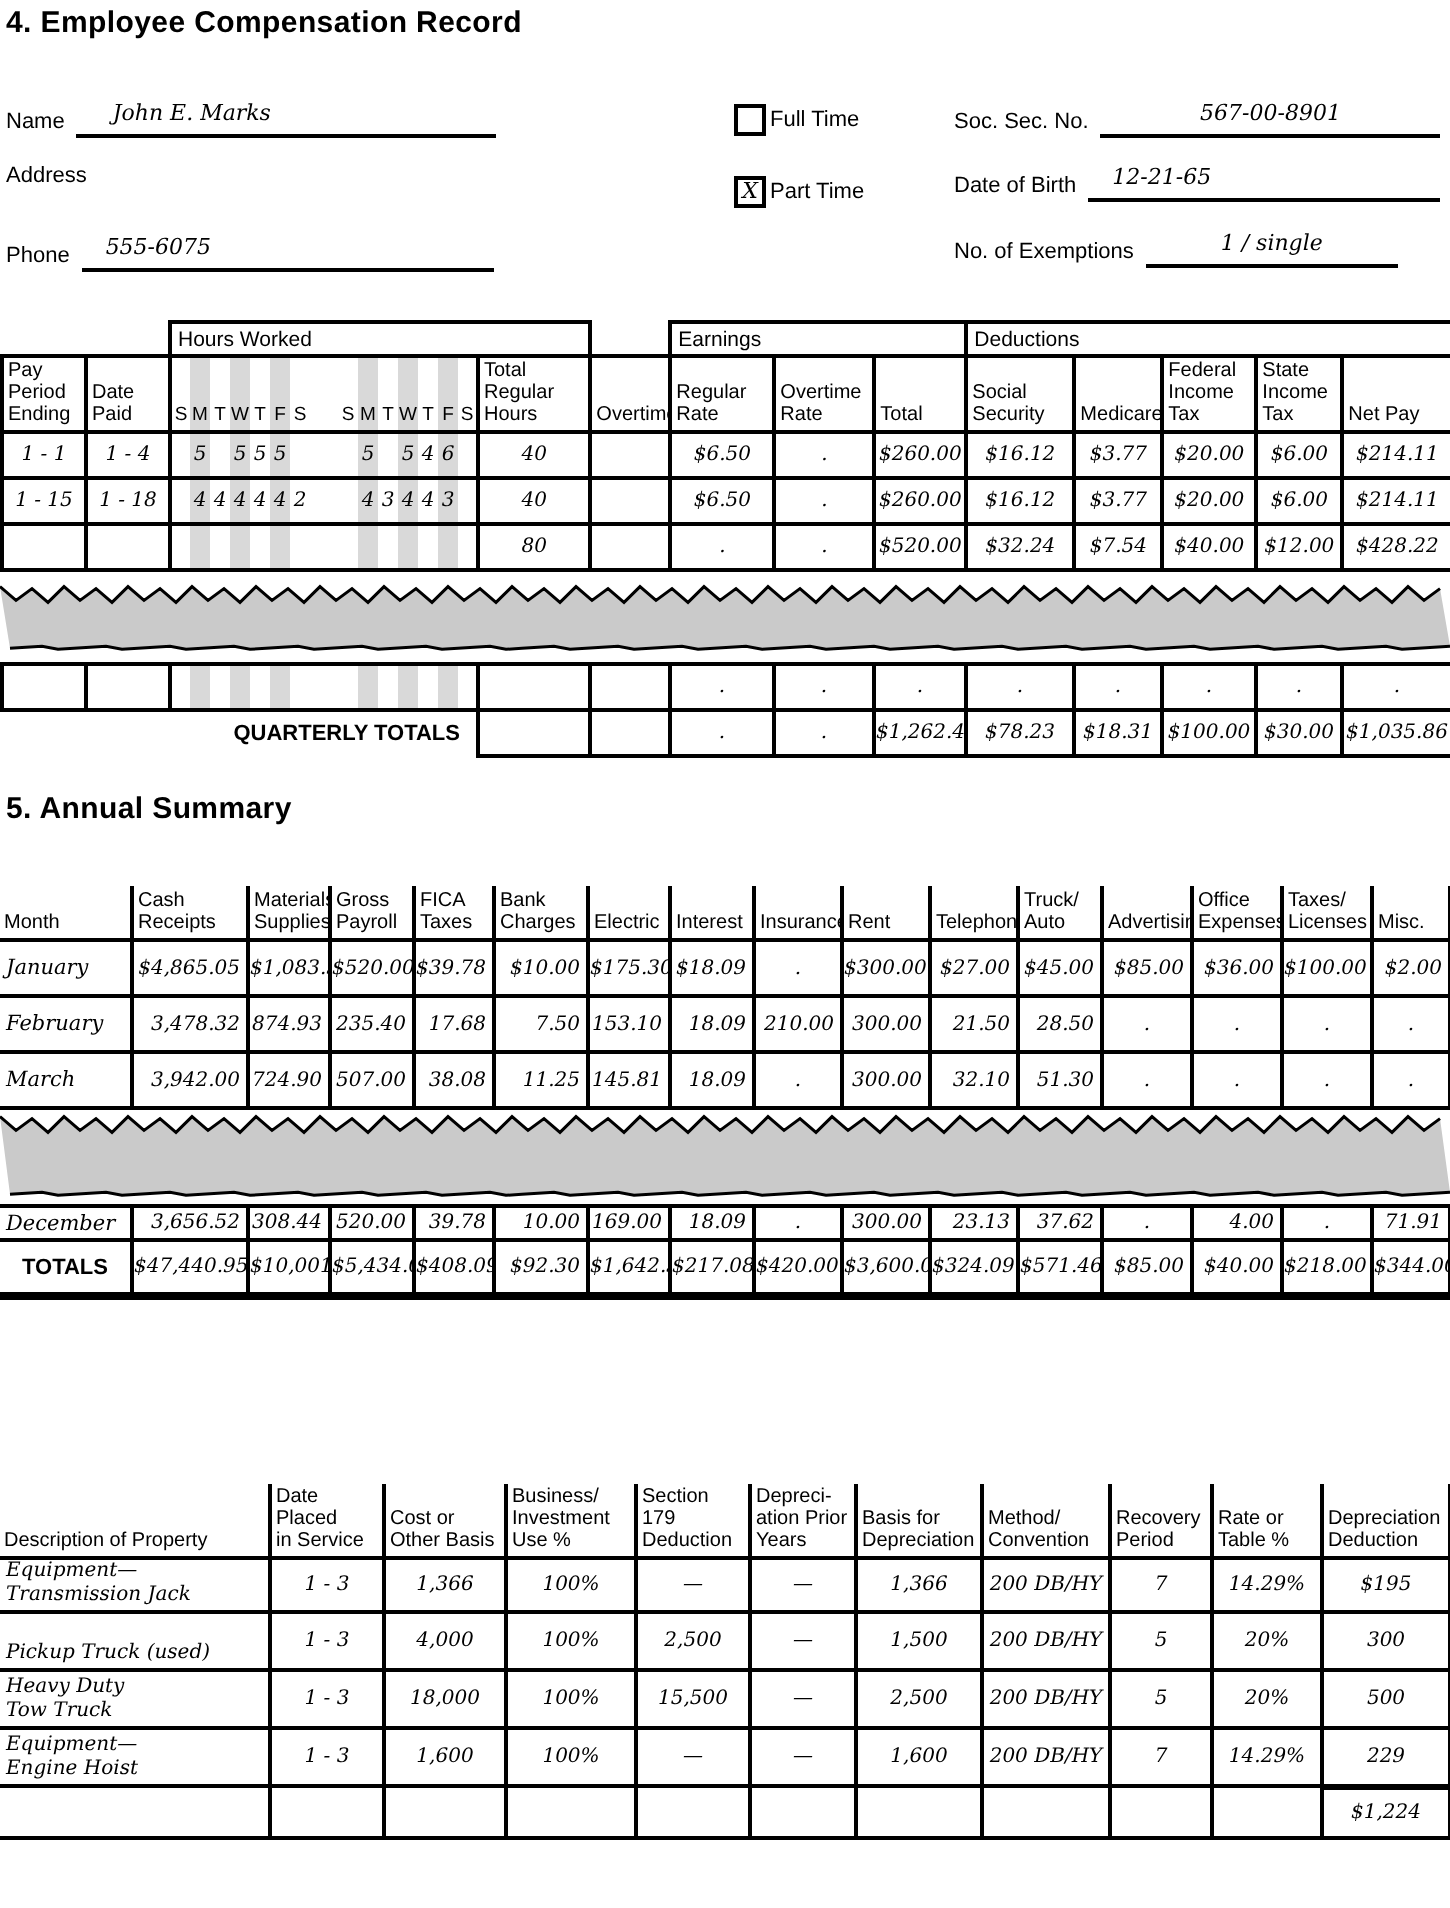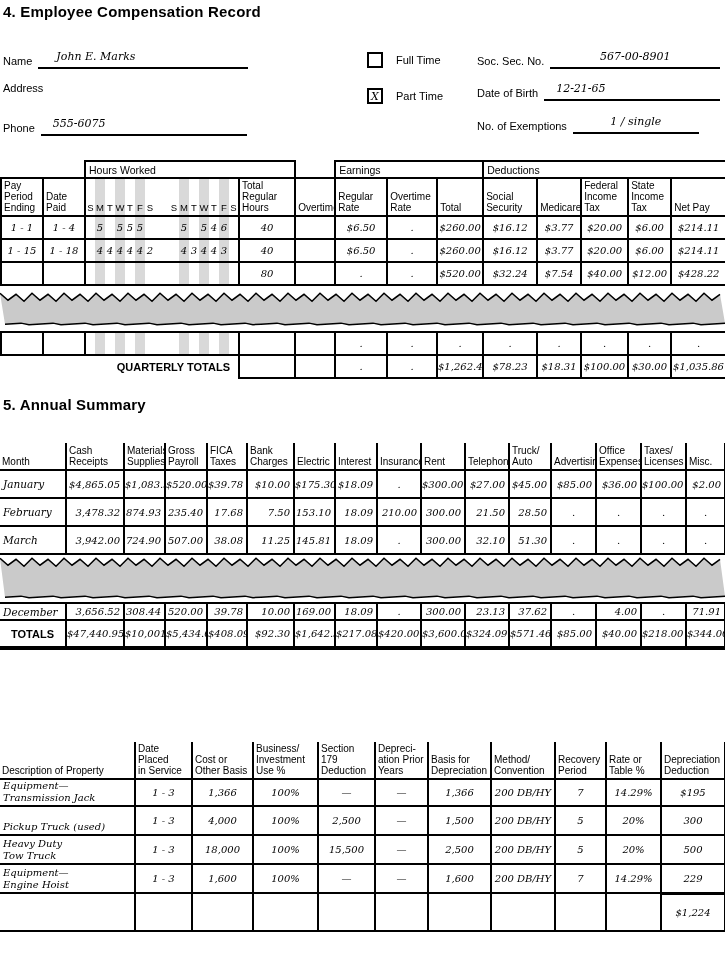--- a/index.html
+++ b/index.html
@@ -8,21 +8,21 @@
   .title{position:absolute;left:3px;font-size:15px;font-weight:bold;letter-spacing:0.2px;white-space:nowrap;}
   
   .fld{position:absolute;display:flex;align-items:flex-end;}
   .lbl{font-size:11px;margin-right:6px;padding-bottom:2px;white-space:nowrap;}
   .line{display:inline-block;border-bottom:2px solid #000;height:17px;}
   .hand{font-family:"DejaVu Serif",serif;font-style:italic;font-size:10px;white-space:nowrap;}
   .line .hand{display:block;padding-bottom:1px;font-size:11px;}
   .cbx{position:absolute;display:flex;align-items:center;}
   .cb{width:12px;height:12px;border:2px solid #000;text-align:center;line-height:12px;font-size:11px;}
   .cb .hand{font-size:11px;}
-  .cblbl{font-size:11px;margin-left:13px;}
+  .cblbl{font-size:11px;margin-left:2px;}
   
   .t{border-collapse:collapse;table-layout:fixed;width:725px;position:absolute;left:0;}
   .t td{border:2px solid #000;padding:0;vertical-align:middle;overflow:hidden;}
   .nb{border:none !important;}
   .gh{font-size:10.5px;padding-left:3px !important;text-align:left;}
   .hc{font-size:10px;line-height:11px;vertical-align:bottom !important;white-space:pre-line;
       padding:1px 1px 2px 2px !important;text-align:left;}
   .dl{font-size:9.5px;vertical-align:bottom !important;text-align:center;padding:0 0 2px 0 !important;
       border-left:none !important;border-right:none !important;}
   .d{border-left:none !important;border-right:none !important;text-align:center;}
@@ -603,21 +603,21 @@
       <td class="c hand">1,600</td>
       <td class="c hand">100%</td>
       <td class="c hand">—</td>
       <td class="c hand">—</td>
       <td class="c hand">1,600</td>
       <td class="c hand">200 DB/HY</td>
       <td class="c hand">7</td>
       <td class="c hand">14.29%</td>
       <td class="c hand">229</td>
     </tr>
-    <tr style="height:38px">
+    <tr style="height:26px">
       <td class="desc"></td>
       <td class="c"></td>
       <td class="c"></td>
       <td class="c"></td>
       <td class="c"></td>
       <td class="c"></td>
       <td class="c"></td>
       <td class="c"></td>
       <td class="c"></td>
       <td class="c"></td>

